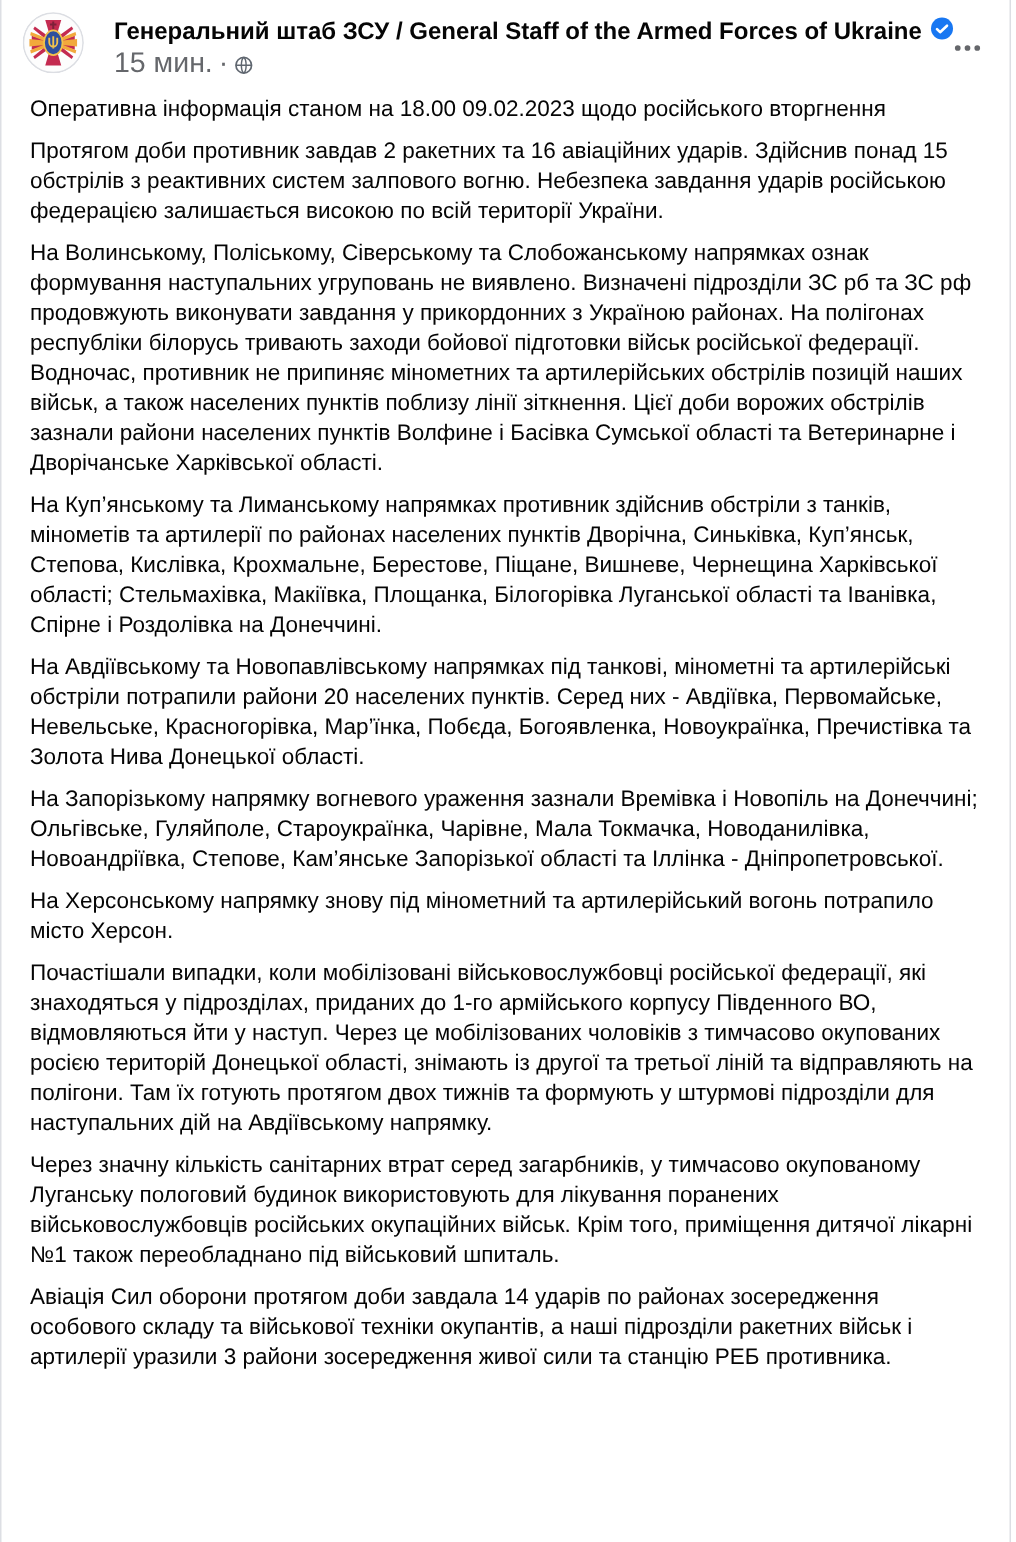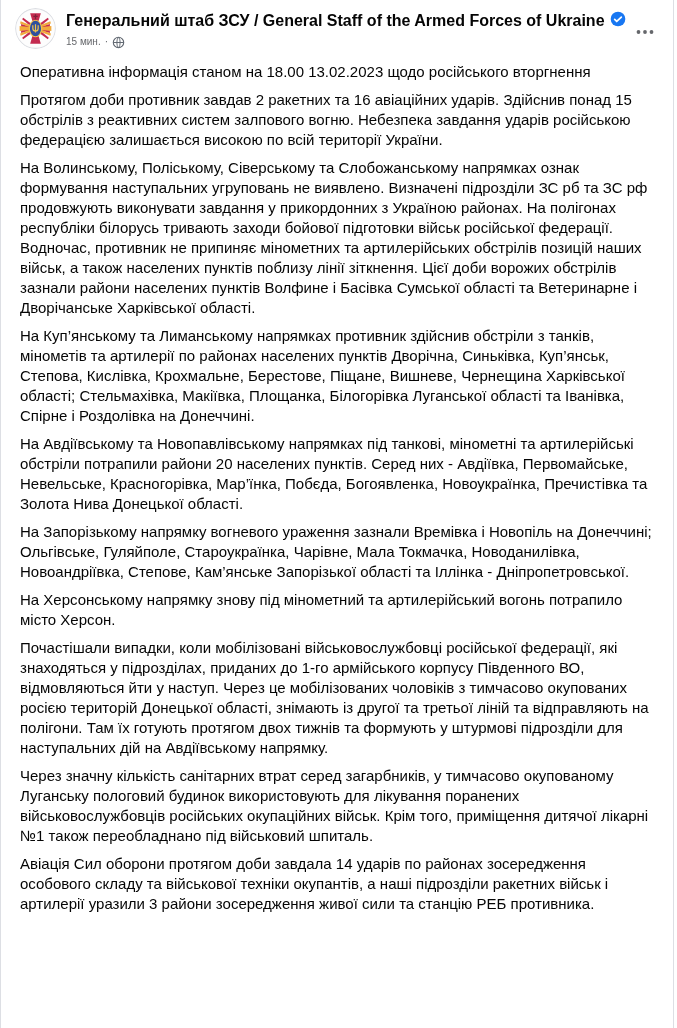--- a/index.html
+++ b/index.html
@@ -26,21 +26,21 @@
   }
   .avatar {
     width: 41px;
     height: 41px;
     border-radius: 50%;
     flex: 0 0 41px;
     cursor: pointer;
     overflow: hidden;
   }
   .header-text {
-    margin-left: 10px;
+    margin-left: 20px;
     padding-top: 3px;
     flex: 1 1 auto;
     min-width: 0;
   }
   .page-name-row {
     display: flex;
     align-items: center;
     gap: 5px;
   }
   .page-name {
@@ -51,21 +51,21 @@
     cursor: pointer;
     white-space: nowrap;
   }
   .verified-badge { flex: 0 0 auto; display: inline-block; }
   .meta-row {
     display: flex;
     align-items: center;
     gap: 4px;
     margin-top: 3px;
     color: #65676b;
-    font-size: 10px;
+    font-size: 19px;
     line-height: 16px;
   }
   .meta-row .timestamp { cursor: pointer; }
   .globe-wrap { display: inline-flex; align-items: center; }
   .more-btn {
     position: absolute;
     top: 16px;
     right: 12px;
     width: 32px;
     height: 32px;
@@ -154,21 +154,21 @@
       <svg width="20" height="20" viewBox="0 0 20 20">
         <circle cx="3.5" cy="10" r="1.9" fill="#65676b"></circle>
         <circle cx="10" cy="10" r="1.9" fill="#65676b"></circle>
         <circle cx="16.5" cy="10" r="1.9" fill="#65676b"></circle>
       </svg>
     </div>
 
   </div>
 
   <div class="post-body">
-    <p>Оперативна інформація станом на 18.00 13.02.2023 щодо російського вторгнення</p>
+    <p>Оперативна інформація станом на 18.00 09.02.2023 щодо російського вторгнення</p>
     <p>Протягом доби противник завдав 2 ракетних та 16 авіаційних ударів. Здійснив понад 15 обстрілів з реактивних систем залпового вогню. Небезпека завдання ударів російською федерацією залишається високою по всій території України.</p>
     <p>На Волинському, Поліському, Сіверському та Слобожанському напрямках ознак формування наступальних угруповань не виявлено. Визначені підрозділи ЗС рб та ЗС рф продовжують виконувати завдання у прикордонних з Україною районах. На полігонах республіки білорусь тривають заходи бойової підготовки військ російської федерації. Водночас, противник не припиняє мінометних та артилерійських обстрілів позицій наших військ, а також населених пунктів поблизу лінії зіткнення. Цієї доби ворожих обстрілів зазнали райони населених пунктів Волфине і Басівка Сумської області та Ветеринарне і Дворічанське Харківської області.</p>
     <p>На Куп’янському та Лиманському напрямках противник здійснив обстріли з танків, мінометів та артилерії по районах населених пунктів Дворічна, Синьківка, Куп’янськ, Степова, Кислівка, Крохмальне, Берестове, Піщане, Вишневе, Чернещина Харківської області; Стельмахівка, Макіївка, Площанка, Білогорівка Луганської області та Іванівка, Спірне і Роздолівка на Донеччині.</p>
     <p>На Авдіївському та Новопавлівському напрямках під танкові, мінометні та артилерійські обстріли потрапили райони 20 населених пунктів. Серед них - Авдіївка, Первомайське, Невельське, Красногорівка, Мар’їнка, Побєда, Богоявленка, Новоукраїнка,  Пречистівка та Золота Нива Донецької області.</p>
     <p>На Запорізькому напрямку вогневого ураження зазнали Времівка і Новопіль на Донеччині; Ольгівське, Гуляйполе, Староукраїнка, Чарівне, Мала Токмачка, Новоданилівка, Новоандріївка, Степове, Кам’янське Запорізької області та Іллінка - Дніпропетровської.</p>
     <p>На Херсонському напрямку знову під мінометний та артилерійський вогонь потрапило місто Херсон.</p>
     <p>Почастішали випадки, коли мобілізовані військовослужбовці російської федерації, які знаходяться у підрозділах, приданих до 1-го армійського корпусу Південного ВО, відмовляються йти у наступ. Через це мобілізованих чоловіків з тимчасово окупованих росією територій Донецької області, знімають із другої та третьої ліній та відправляють на полігони. Там їх готують протягом двох тижнів та формують у штурмові підрозділи для наступальних дій на Авдіївському напрямку.</p>
     <p>Через значну кількість санітарних втрат серед загарбників, у тимчасово окупованому Луганську пологовий будинок використовують для лікування поранених військовослужбовців російських окупаційних військ. Крім того, приміщення дитячої лікарні №1 також переобладнано під військовий шпиталь.</p>
     <p>Авіація Сил оборони протягом доби завдала 14 ударів по районах зосередження особового складу та військової техніки окупантів, а наші підрозділи ракетних військ і артилерії уразили 3 райони зосередження живої сили та станцію РЕБ противника.</p>
   </div>

